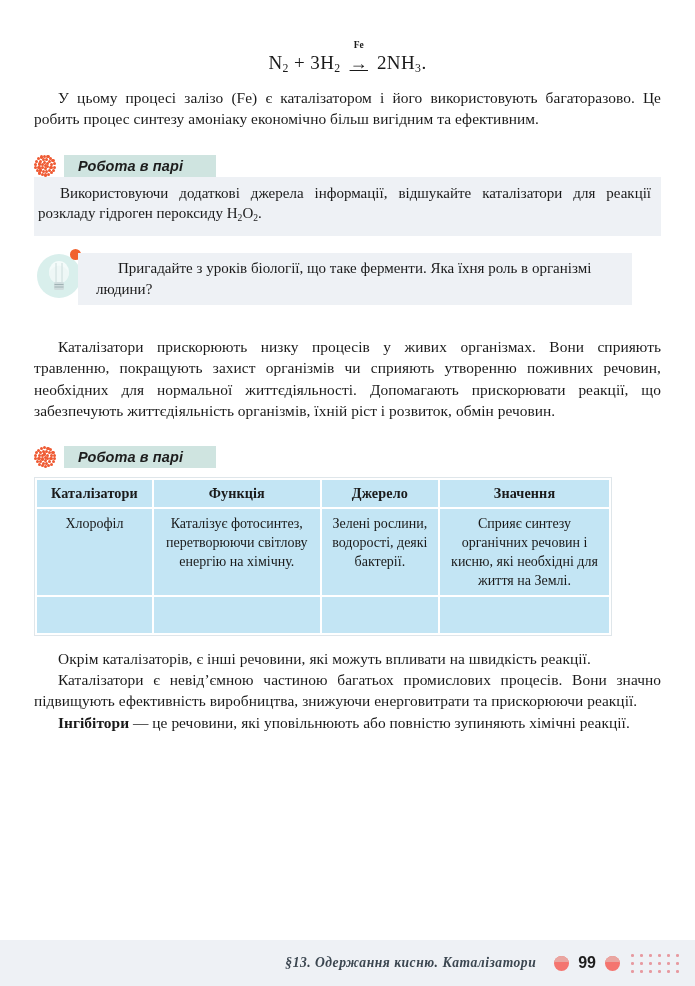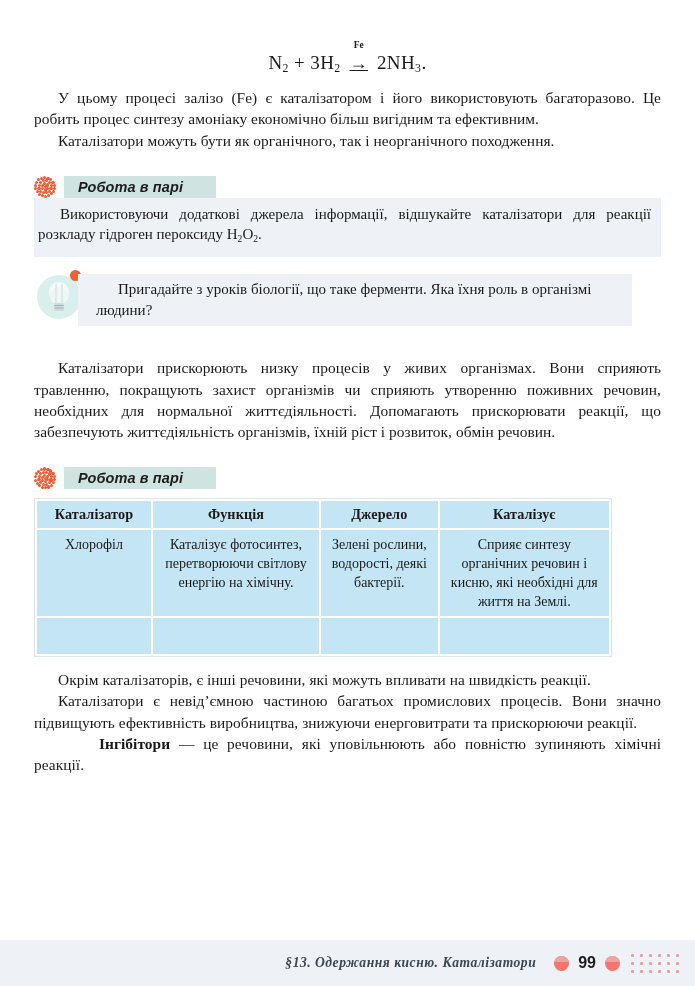--- a/index.html
+++ b/index.html
@@ -205,21 +205,21 @@
   }
   table.cat-table td.empty { height: 22px; padding: 7px 4px; }
   .col1 { width: 110px; }
   .col2 { width: 168px; }
   .col3 { width: 115px; }
   .col4 { width: 175px; }
 
   .after-table { margin-top: 12px; }
   .after-table p.body-text { margin-bottom: 0; }
 
-  b.term { font-weight: bold; margin-left: 41px; }
+  b.term { font-weight: bold; }
 
   
   .footer {
     position: absolute;
     left: 0;
     right: 0;
     bottom: 0;
     height: 46px;
     background: #eef1f5;
     display: flex;
@@ -285,21 +285,20 @@
       <span>+</span>
       <span><span>3H</span><sub>2</sub></span>
       <span class="arrow-wrap">
         <span class="arrow-cat">Fe</span>
         <span class="arrow-glyph">→</span>
       </span>
       <span><span>2NH</span><sub>3</sub><span>.</span></span>
     </div>
 
     <p class="body-text">У цьому процесі залізо (Fe) є каталізатором і його використовують багаторазово. Це робить процес синтезу амоніаку економічно більш вигідним та ефективним.</p>
-    <p class="body-text">Каталізатори можуть бути як органічного, так і неорганічного походження.</p>
 
     <div class="pair-block">
       <div class="pair-header">
         <span class="dots-icon" id="dots1">
             <i style="left: 9.5px; top: 9.5px;"></i>
             <i style="left: 12.3553px; top: 10.7072px;"></i>
             <i style="left: 9.88218px; top: 12.5764px;"></i>
             <i style="left: 7.02689px; top: 11.3692px;"></i>
             <i style="left: 6.64471px; top: 8.2928px;"></i>
             <i style="left: 9.11782px; top: 6.42365px;"></i>
@@ -412,24 +411,24 @@
         <span class="pair-title-bar">
           <span>Робота в парі</span>
         </span>
       </div>
     </div>
 
     <div class="table-wrap">
       <table class="cat-table">
         <thead>
           <tr>
-            <th class="col1">Каталізатор</th>
+            <th class="col1">Каталізатори</th>
             <th class="col2">Функція</th>
             <th class="col3">Джерело</th>
-            <th class="col4">Каталізує</th>
+            <th class="col4">Значення</th>
           </tr>
         </thead>
         <tbody>
           <tr>
             <td>Хлорофіл</td>
             <td>Каталізує фотосинтез, перетворюючи світлову енергію на хімічну.</td>
             <td>Зелені рослини, водорості, деякі бактерії.</td>
             <td>Сприяє синтезу органічних речовин і кисню, які необхідні для життя на Землі.</td>
           </tr>
           <tr>

